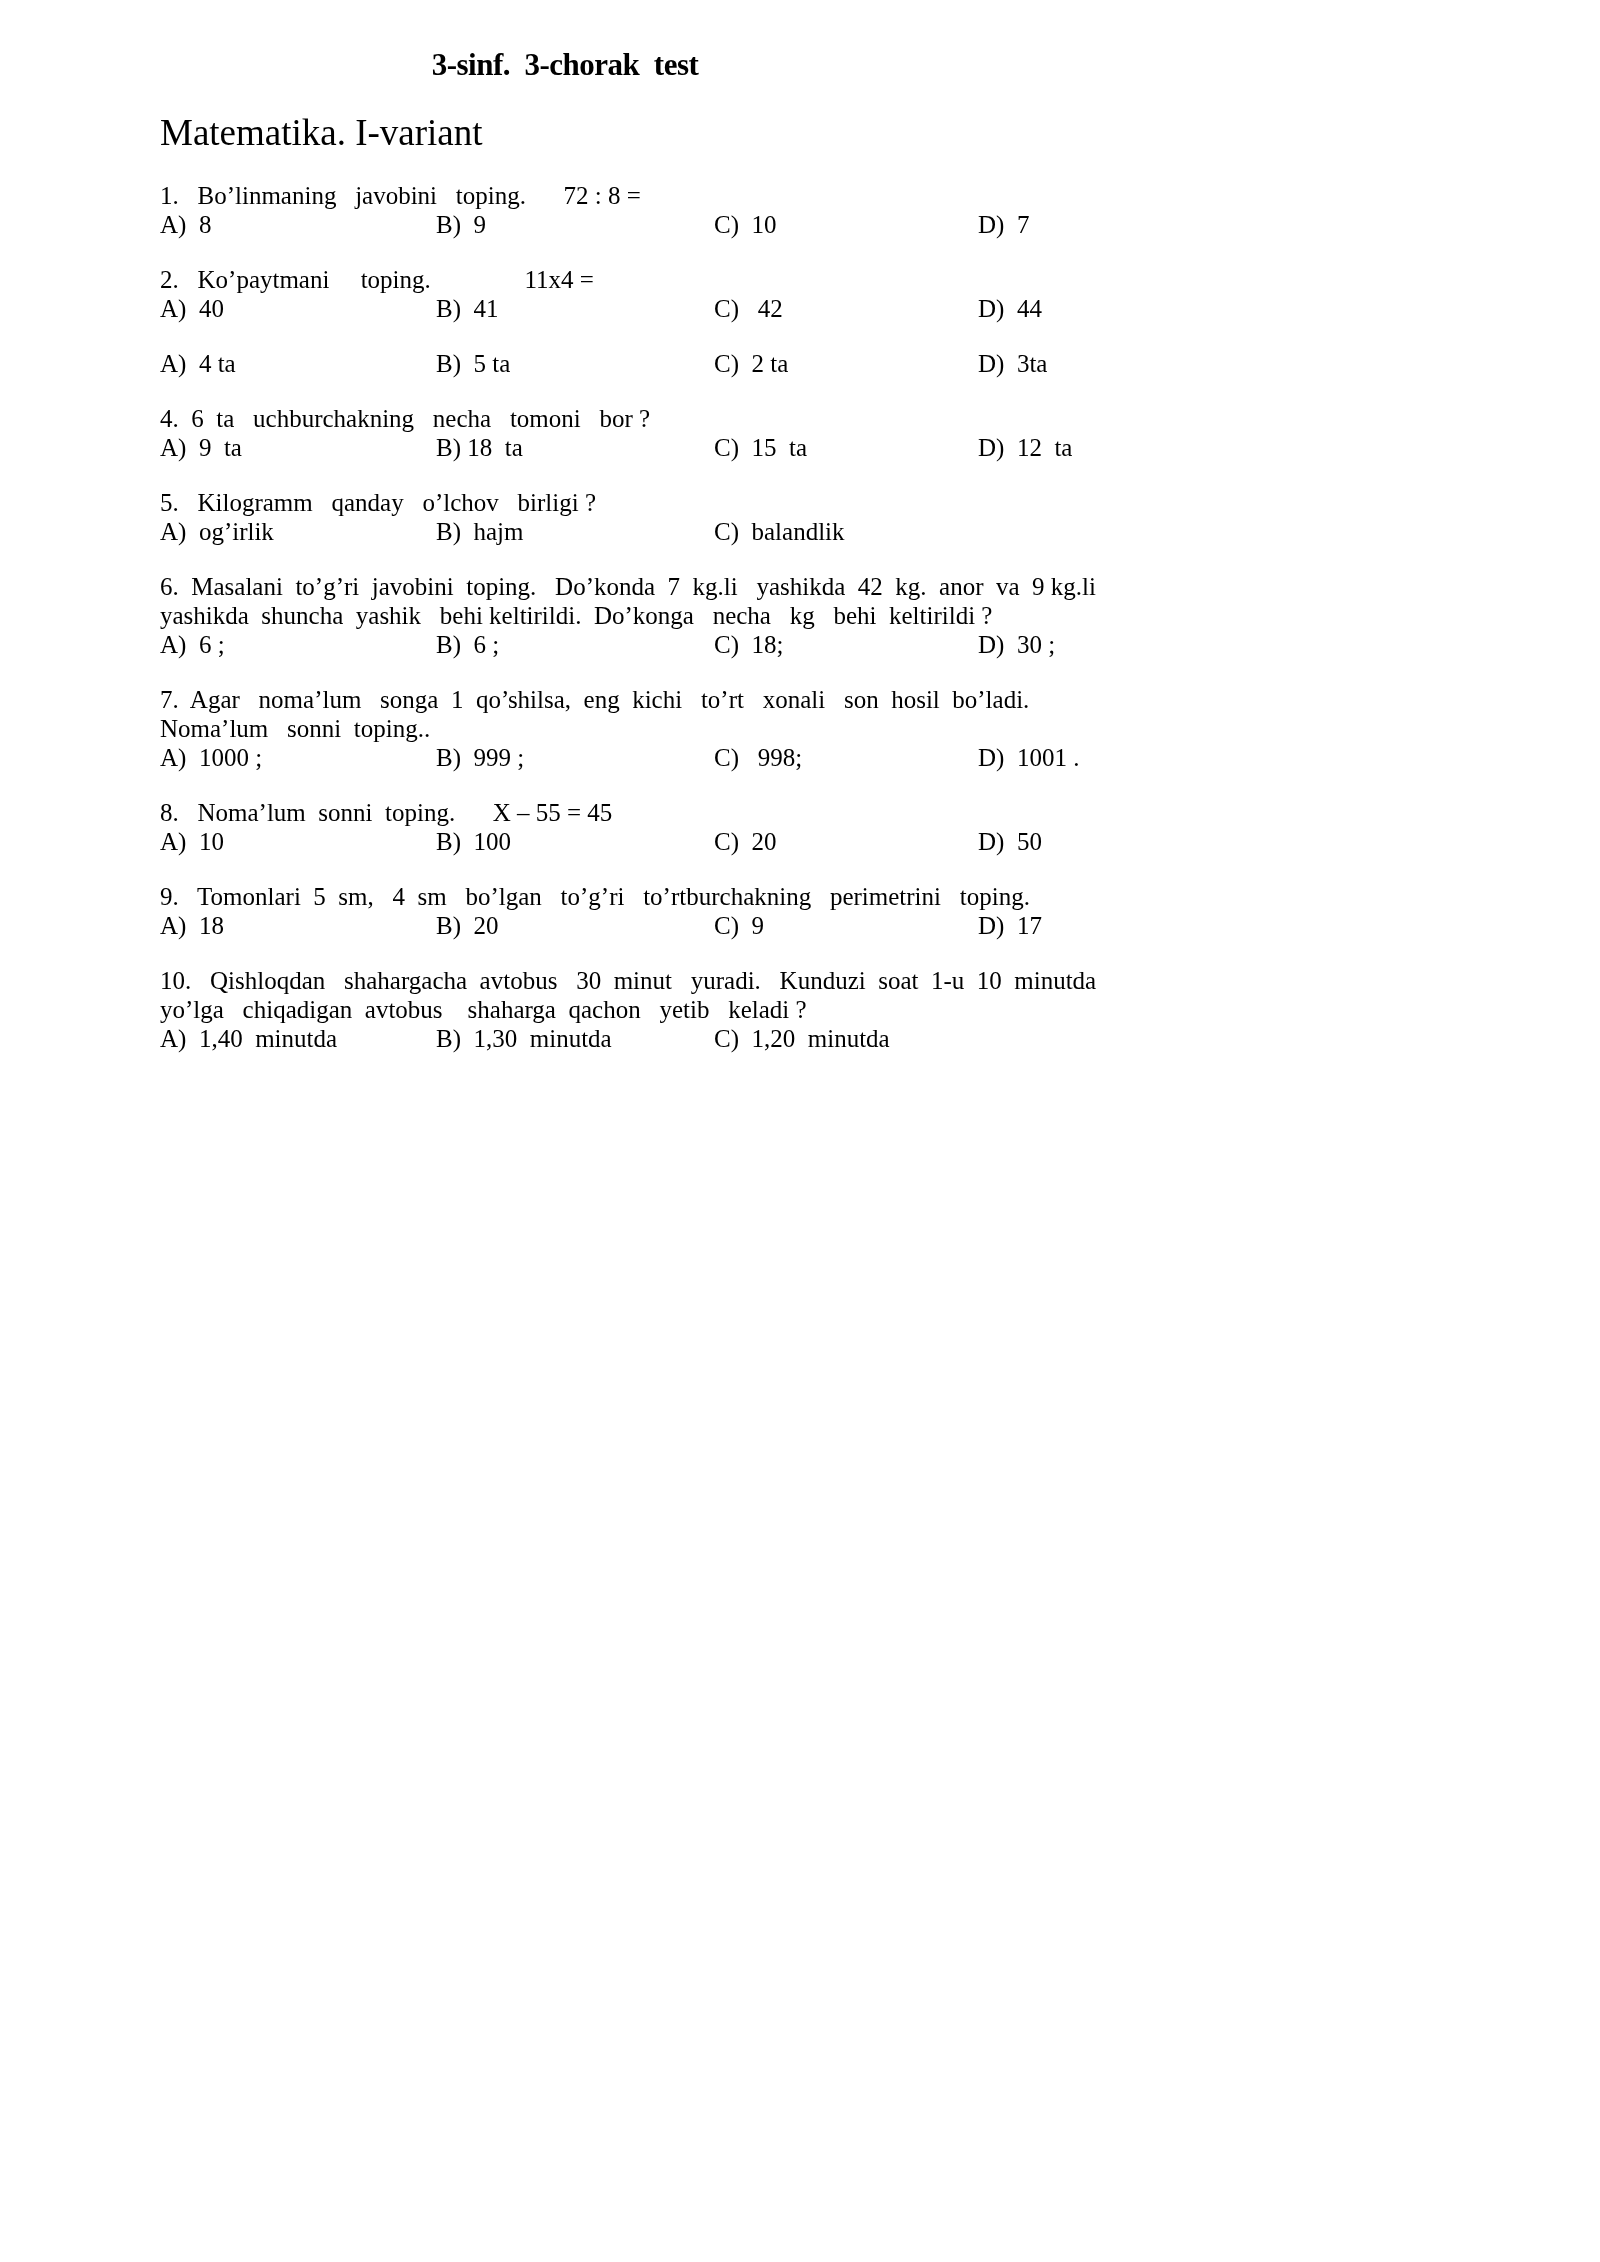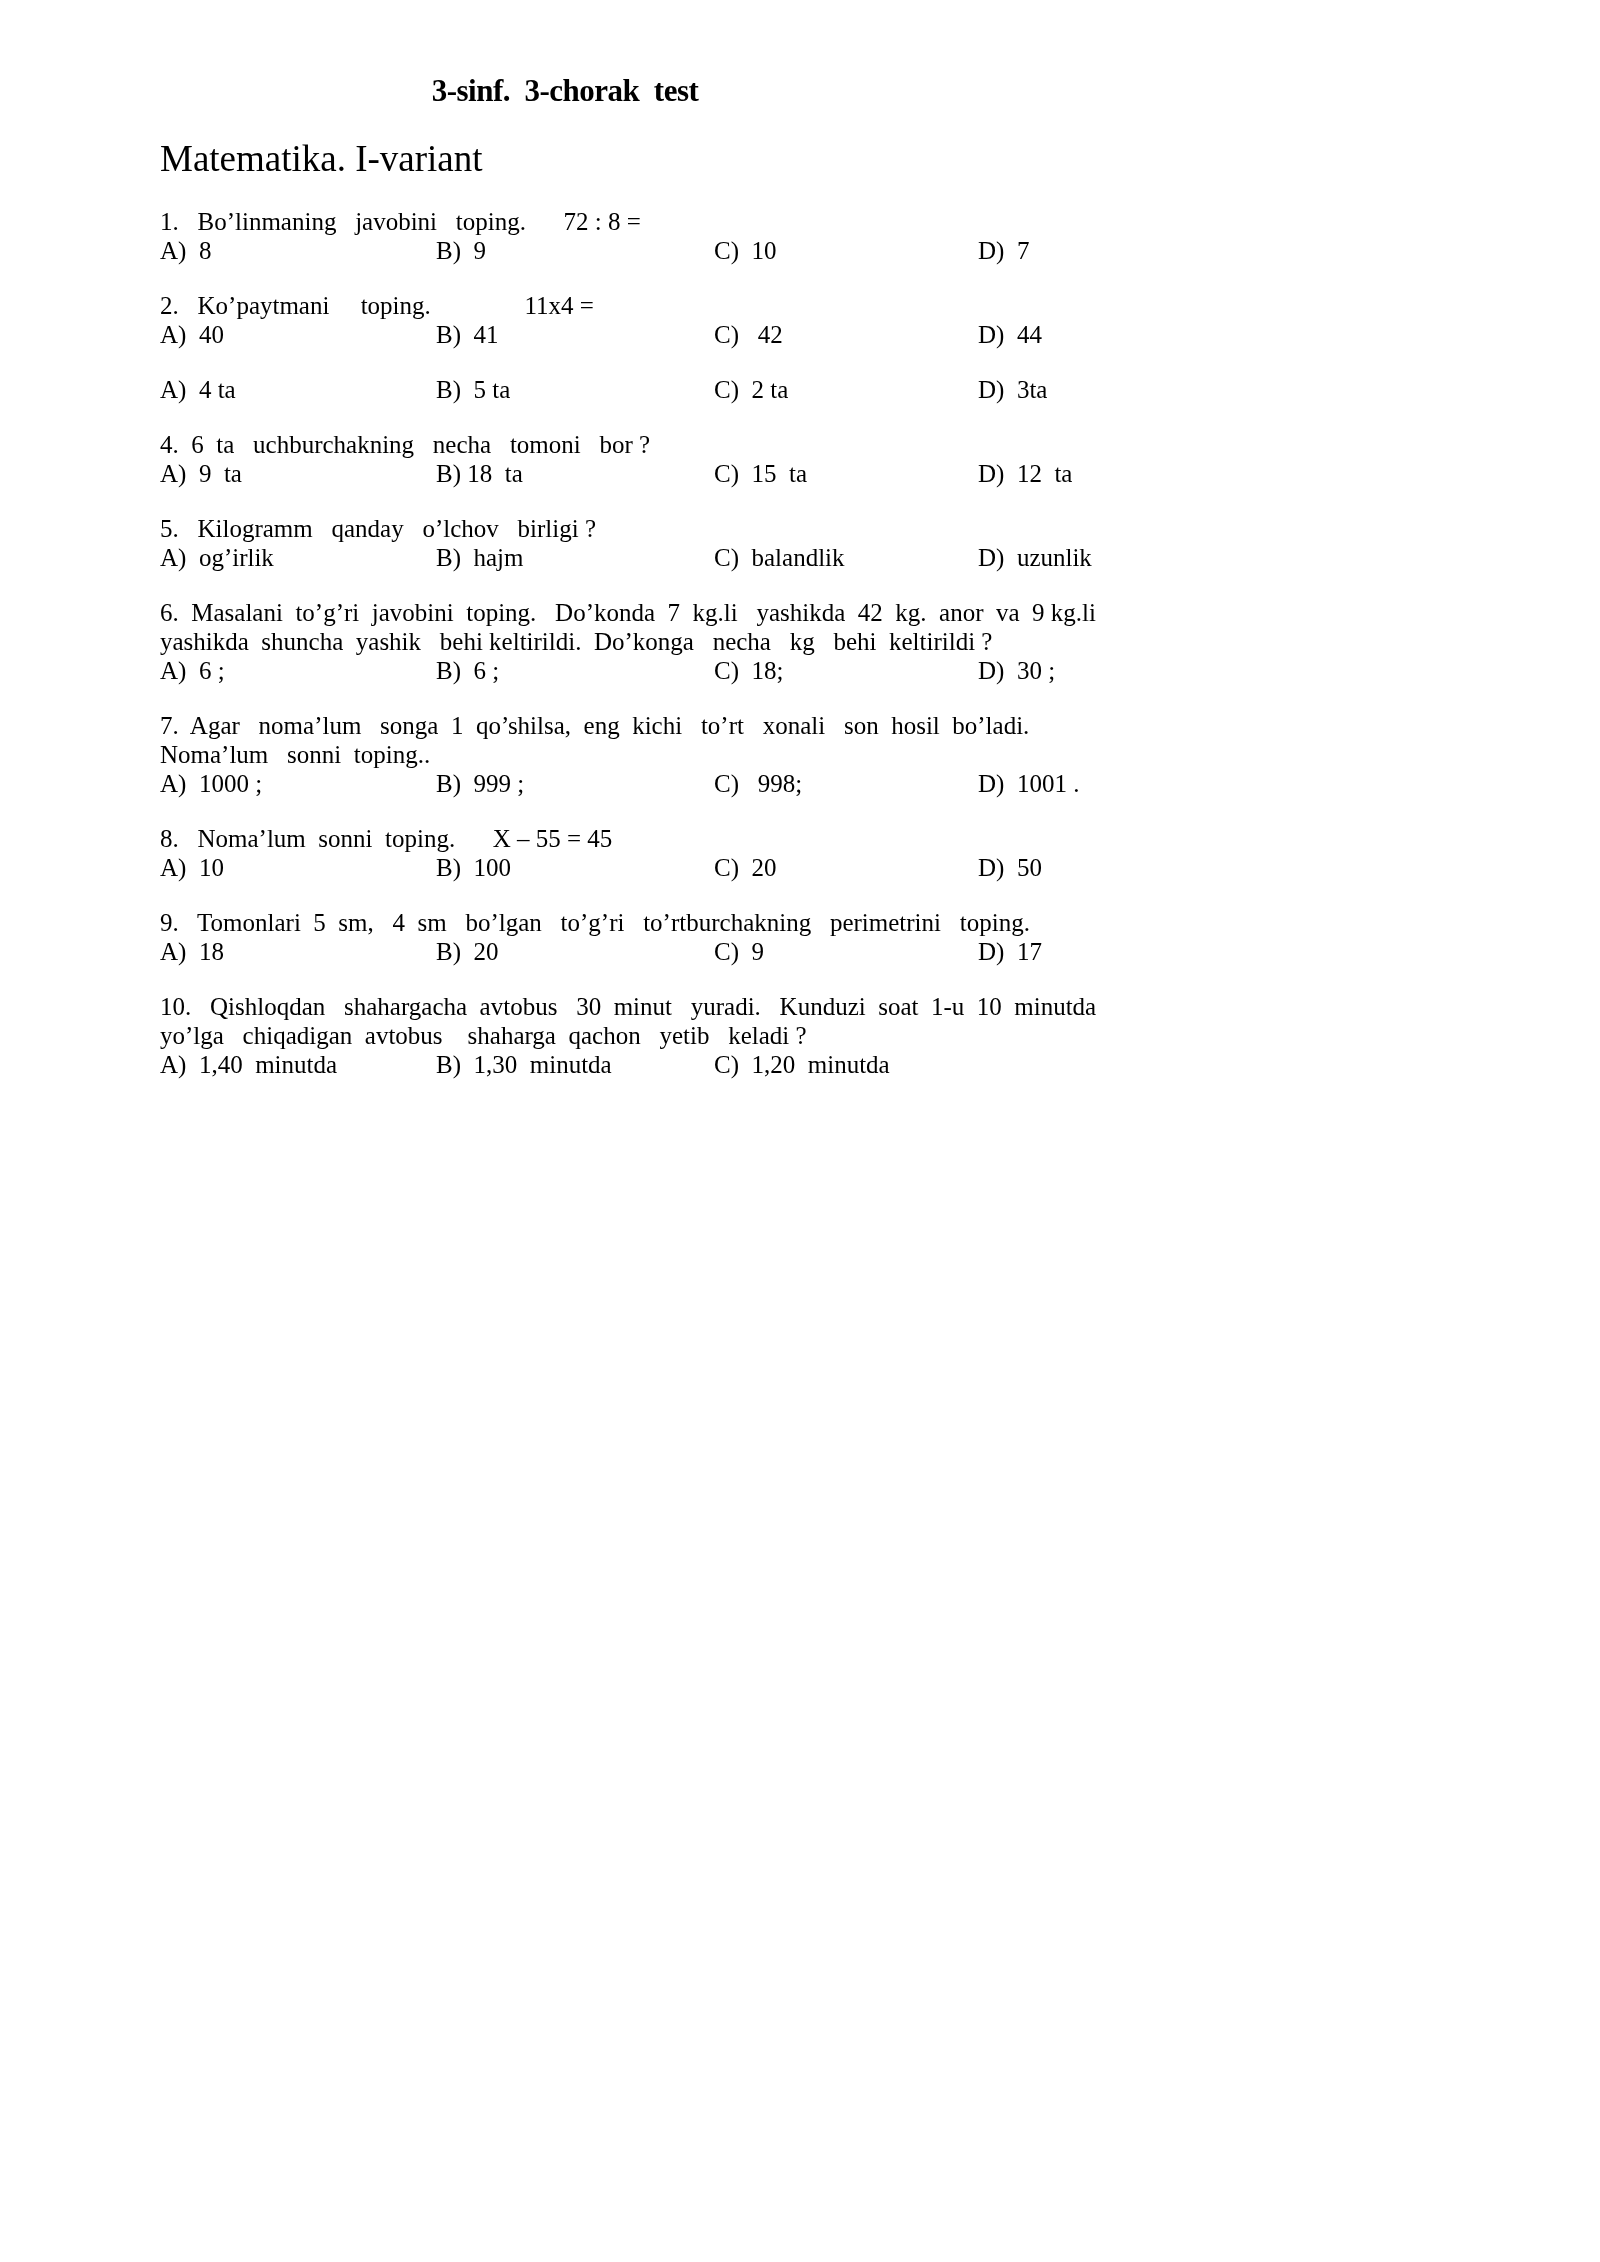--- a/index.html
+++ b/index.html
@@ -10,21 +10,21 @@
   body {
     width: 1600px;
     height: 2262px;
     color: #000000;
     font-family: "Liberation Serif", "DejaVu Serif", serif;
   }
   .page {
     box-sizing: border-box;
     width: 1270px;
     min-height: 2262px;
-    padding: 74px 160px 60px 160px;
+    padding: 48px 160px 60px 160px;
     font-size: 25px;
     line-height: 29px;
   }
   .title {
     width: 810px;
     text-align: center;
     font-weight: 700;
     font-size: 31px;
     line-height: 34px;
     letter-spacing: -0.5px;
@@ -110,21 +110,20 @@
   </div>
 
   <div class="question">
     <div>
           <div class="qline">5.   Kilogramm   qanday   o’lchov   birligi ?</div>
         </div>
     <div class="opts">
           <div class="opt">A)  og’irlik</div>
           <div class="opt">B)  hajm</div>
           <div class="opt">C)  balandlik</div>
-          <div class="opt">D)  uzunlik</div>
         </div>
   </div>
 
   <div class="question">
     <div>
           <div class="qline">6.  Masalani  to’g’ri  javobini  toping.   Do’konda  7  kg.li   yashikda  42  kg.  anor  va  9 kg.li</div>
           <div class="qline">yashikda  shuncha  yashik   behi keltirildi.  Do’konga   necha   kg   behi  keltirildi ?</div>
         </div>
     <div class="opts">
           <div class="opt">A)  6 ;</div>

